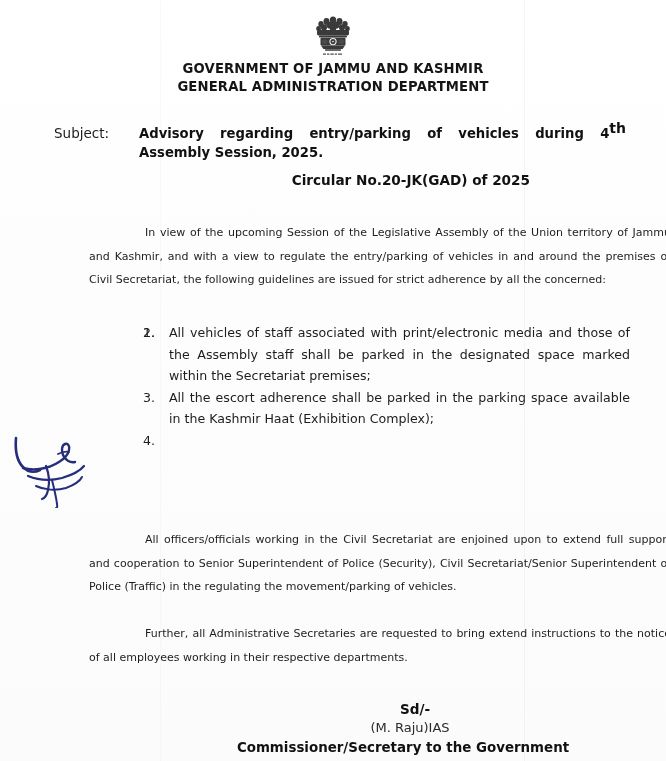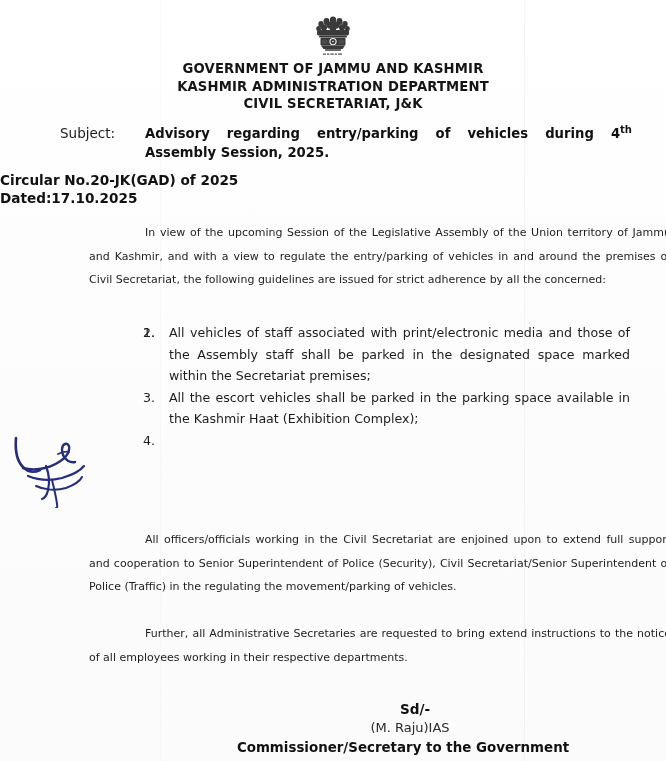--- a/index.html
+++ b/index.html
@@ -61,21 +61,21 @@
     font-weight: bold;
     font-size: 13.2px;
     letter-spacing: 0.15px;
     line-height: 17.5px;
     color: #151515;
   }
 
   .subject-row {
     position: absolute;
     top: 124px;
-    left: 60px;
+    left: 54px;
     width: 572px;
     display: flex;
     align-items: flex-start;
   }
   .subject-label {
     width: 85px;
     flex: 0 0 85px;
     font-size: 13.5px;
     line-height: 19px;
     color: #1b1b1b;
@@ -83,31 +83,31 @@
   .subject-text {
     flex: 1 1 auto;
     font-weight: bold;
     font-size: 13.2px;
     line-height: 19px;
     text-align: justify;
     text-align-last: left;
     color: #111111;
   }
   .subject-text sup {
-    font-size: 10px;
+    font-size: 14px;
     vertical-align: super;
     line-height: 0;
   }
 
   .circular-block {
     position: absolute;
     top: 171px;
     left: 0;
     width: 530px;
-    text-align: left;
+    text-align: right;
     font-weight: bold;
     font-size: 13.6px;
     line-height: 18px;
     color: #111111;
   }
 
   .body-para {
     position: absolute;
     left: 48px;
     width: 582px;
@@ -254,47 +254,45 @@
         <rect x="17" y="42.4" width="2.4" height="1.5"></rect>
         <rect x="20.4" y="42.4" width="3.4" height="1.5"></rect>
         <rect x="24.8" y="42.4" width="2.2" height="1.5"></rect>
         <rect x="28" y="42.4" width="4" height="1.5"></rect>
       </g>
     </svg>
   </div>
 
   <div class="header-block">
     <div>GOVERNMENT OF JAMMU AND KASHMIR</div>
-    <div>KASHMIR ADMINISTRATION DEPARTMENT</div>
-    <div>CIVIL SECRETARIAT, J&amp;K</div>
+    <div>GENERAL ADMINISTRATION DEPARTMENT</div>
   </div>
 
   <div class="subject-row">
     <div class="subject-label">Subject:</div>
     <div class="subject-text"><span>Advisory regarding entry/parking of vehicles during 4</span><sup>th</sup><span> Assembly Session, 2025.</span></div>
   </div>
 
   <div class="circular-block">
     <div>Circular No.20-JK(GAD) of 2025</div>
-    <div>Dated:17.10.2025</div>
   </div>
 
   <div class="body-para" id="para-intro"><span class="indent"></span><span>In view of the upcoming Session of the Legislative Assembly of the Union territory of Jammu and Kashmir, and with a view to regulate the entry/parking of vehicles in and around the premises of Civil Secretariat, the following guidelines are issued for strict adherence by all the concerned:</span></div>
 
   <ol class="guidelines">
     <li>
       <span class="num">1.</span>
     </li>
     <li>
       <span class="num">2.</span>
       <span>All vehicles of staff associated with print/electronic media and those of the Assembly staff shall be parked in the designated space marked within the Secretariat premises;</span>
     </li>
     <li>
       <span class="num">3.</span>
-      <span>All the escort vehicles shall be parked in the parking space available in the Kashmir Haat (Exhibition Complex);</span>
+      <span>All the escort adherence shall be parked in the parking space available in the Kashmir Haat (Exhibition Complex);</span>
     </li>
     <li>
       <span class="num">4.</span>
     </li>
   </ol>
 
   <svg class="signature-ink" viewBox="0 0 92 84">
     <g fill="none" stroke="#262d7a" stroke-linecap="round" stroke-linejoin="round">
       <path d="M10 14 C9 26, 10 36, 17 43 C22 48, 28 49, 34 46" stroke-width="2.6"></path>
       <path d="M17 44 C28 47, 42 45, 53 38 C58 35, 62 31, 63 26 C64 22, 62 19, 59 20 C56 21, 55 26, 57 31 C59 36, 64 39, 69 38" stroke-width="2.4"></path>

